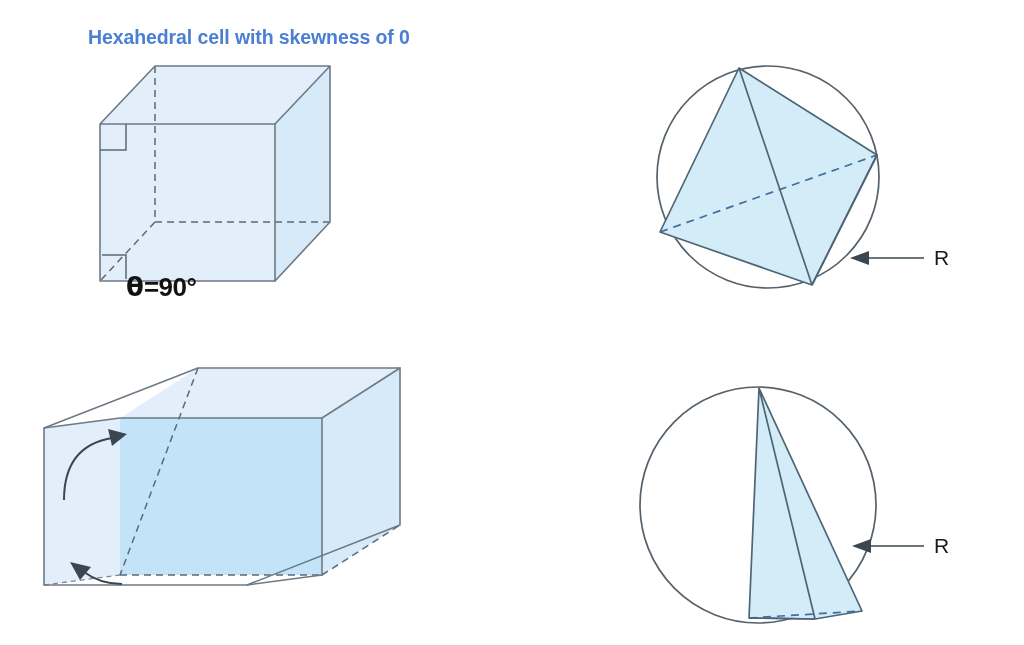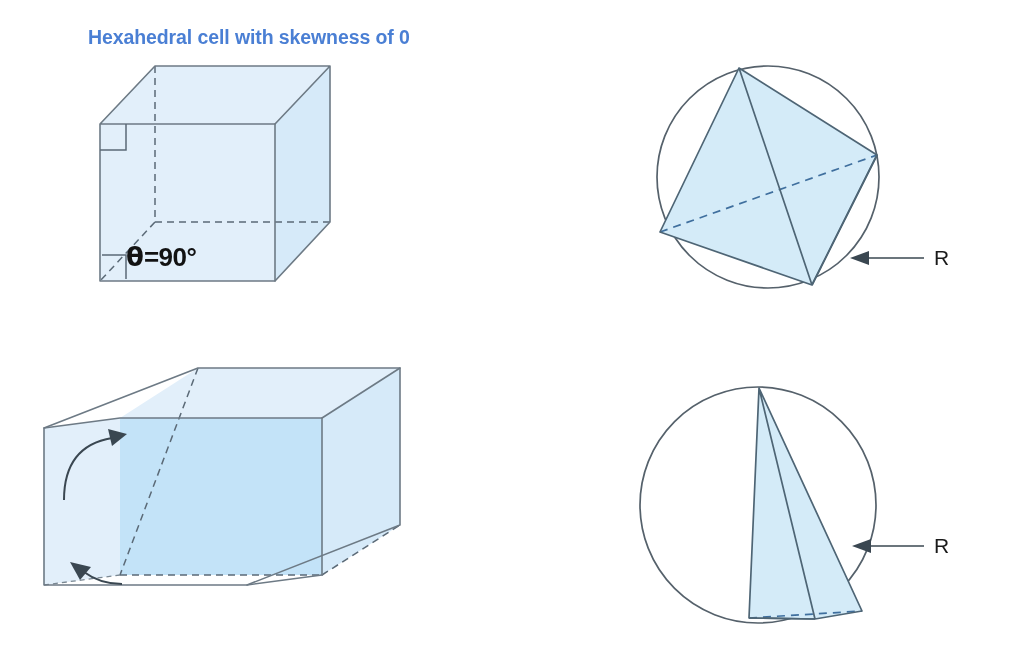--- a/index.html
+++ b/index.html
@@ -141,21 +141,21 @@
 
       <polyline class="edge" points="100,124 155,66 330,66 330,222 275,281 100,281 100,124 275,124 330,66"></polyline>
       <polyline class="edge" points="275,124 275,281"></polyline>
 
       <polyline class="rightangle" points="100,150 126,150 126,124"></polyline>
 
       <polyline class="rightangle" points="102,255 126,255 126,279"></polyline>
     </svg>
   </div>
 
-  <div class="math-label" style="left:126px; top:242px;">
+  <div class="math-label" style="left:126px; top:272px;">
     <span class="theta-glyph">θ</span><span class="eq-text">=90°</span>
   </div>
 </div>
 
 <div class="panel" id="panel-tet-zero">
 
   <div class="figure">
     <svg width="512" height="322" viewBox="0 0 512 322">
 
       <circle class="circle-outline" cx="256" cy="177" r="111"></circle>

